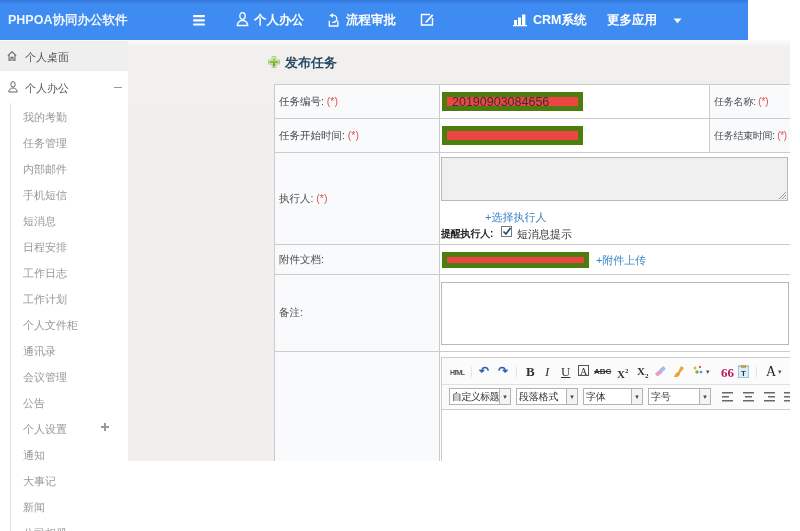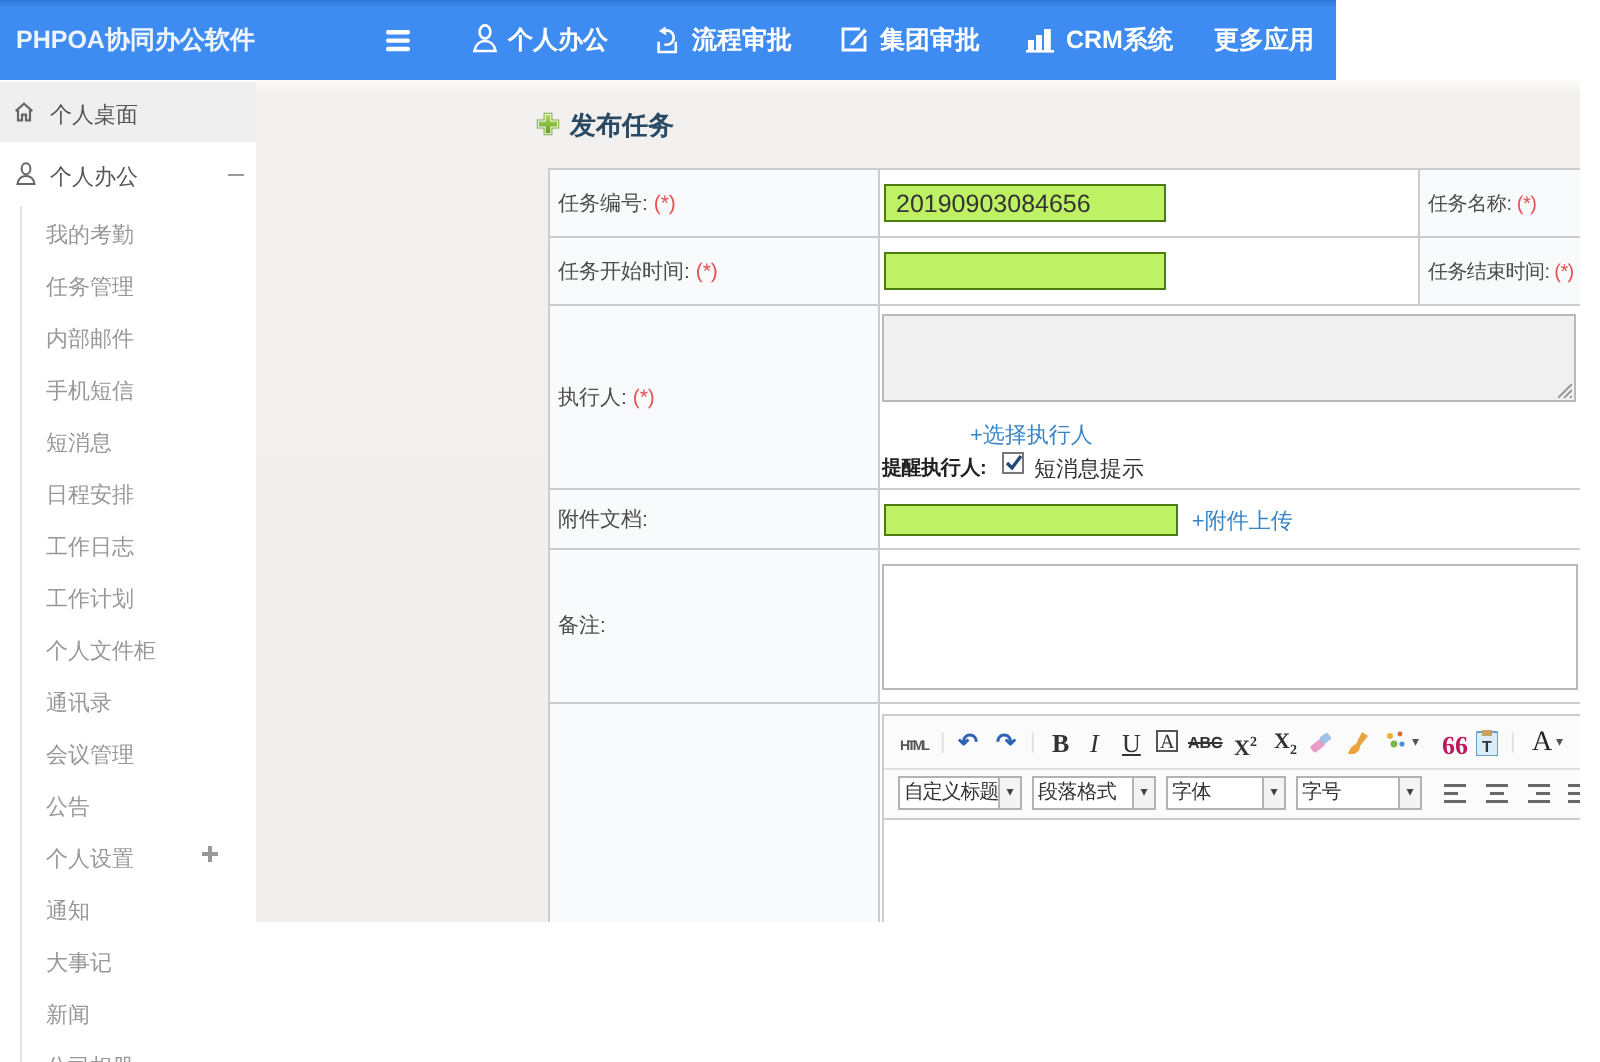--- a/index.html
+++ b/index.html
@@ -1,20 +1,20 @@
 <!DOCTYPE html>
 <html><head>
 <meta charset="utf-8">
 <style>
 * { margin:0; padding:0; box-sizing:border-box; }
 html,body { width:800px; height:531px; overflow:hidden; font-family:"Liberation Sans",sans-serif; background:#fff; }
 #page { position:relative; width:800px; height:531px; overflow:hidden; }
 
 
-#topbar { position:absolute; left:0; top:0; width:668px; height:40px; background:linear-gradient(#3276d8 0px, #3e8bf2 4px, #3e8bf2 100%);padding-left:32px; }
+#topbar { position:absolute; left:0; top:0; width:748px; height:40px; background:linear-gradient(#3276d8 0px, #3e8bf2 4px, #3e8bf2 100%);padding-left:32px; }
 #logo { position:absolute; left:8px; top:0; height:40px; line-height:40px; color:#eef5fe; font-size:12.5px; font-weight:bold; }
 .tmenu { position:absolute; top:0; height:40px; line-height:40px; color:#fff; font-size:12.5px; font-weight:bold; }
 .ticon { position:absolute; top:13px; }
 
 
 #sidebar { position:absolute; left:0; top:40px; width:137px; height:373px; background:#fff; border-right:1px solid #e3e3e3; }
 .srow1 { position:absolute; left:0; top:1px; width:136px; height:30px; background:#efefef; }
 .sitem { position:absolute; left:25px; color:#555; font-size:11px; }
 .ssub { position:absolute; left:23px; color:#989898; font-size:11px; }
 #treeline { position:absolute; left:10px; top:63px; width:1px; height:428px; background:#e4e4e4; }
@@ -22,21 +22,21 @@
 
 #content { position:absolute; left:128px; top:40px; width:662px; height:421px; background:linear-gradient(#fcfbfa 0px, #f1f0ef 8px, #f0efee 100%); overflow:hidden; }
 
 #title { position:absolute; left:157px; top:54px; font-size:13px; font-weight:bold; color:#2a4a63; }
 
 
 #ftable { position:absolute; left:146px; top:44px; width:1020px; border-collapse:collapse; table-layout:fixed; background:#fff; }
 #ftable td { border:1px solid #ccc; font-size:10.5px; color:#4d4d4d; padding:0 0 0 4px; vertical-align:middle; white-space:nowrap; overflow:visible; }
 td.lbl { background:#f9fafc; }
 .red { color:#e25252; }
-.inp { background:#bef264; border:1px solid #4d7c0f; height:19px; font-family:"Liberation Sans",sans-serif; font-size:12.5px; color:#333; padding:0 0 0 5px; }
+.inp { background:#ef4444; border:5px solid #4d7c0f; height:19px; font-family:"Liberation Sans",sans-serif; font-size:12.5px; color:#333; padding:0 0 0 5px; }
 .lnk { color:#3a85c6; font-size:11px; text-decoration:none;margin-left:44px; }
 
 
 #edwrap { position:relative; margin:5px 0 0 1px; width:660px; border:1px solid #ccc; background:#fdfdfd; }
 .tb { position:relative; height:27px; border-bottom:1px solid #e0e0e0; background:#fbfbfb; }
 .tb2 { position:relative; height:24px; background:#fbfbfb; }
 #edbody { height:200px; background:#fff; border-top:1px solid #ccc; }
 .ti { position:absolute; top:0; height:27px; line-height:27px; color:#333; }
 .sel { position:absolute; top:3px; height:17px; border:1px solid #b3b3b3; background:#fff; font-size:10px; letter-spacing:-0.2px; color:#333; line-height:15px; padding-left:2px; white-space:nowrap; overflow:hidden; }
 .selcar { position:absolute; right:0; top:0; width:11px; height:15px; border-left:1px solid #b3b3b3; background:#f3f3f3; text-align:center; font-size:7px; line-height:15px; color:#444; letter-spacing:0; }
@@ -68,21 +68,20 @@
           <path d="M6.8 1.2 L3.4 3.5 L7.2 5.8 Z" fill="#fff" stroke="none"></path>
         </g>
       </svg>
     <div class="tmenu" style="left:346px">流程审批</div>
     <svg class="ticon" style="left:420px;top:12px" width="14" height="15" viewBox="0 0 14 15">
         <g fill="none" stroke="#fff" stroke-width="1.4">
           <path d="M10 2.5 L1.5 2.5 L1.5 13 L12.5 13 L12.5 6"></path>
           <path d="M5.5 9.5 L12 2.2 L13.4 3.6 L7 10.4 L5 10.6 Z" fill="#fff" stroke="none"></path>
         </g>
       </svg>
-    <div class="tmenu" style="left:440px">集团审批</div>
     <svg class="ticon" style="left:513px;top:13px" width="14" height="14" viewBox="0 0 14 14">
         <g fill="#fff">
           <rect x="1" y="7" width="3" height="5"></rect>
           <rect x="5" y="4.5" width="3" height="7.5"></rect>
           <rect x="9" y="1.5" width="3.4" height="10.5"></rect>
           <rect x="0" y="12" width="14" height="1.3"></rect>
         </g>
       </svg>
     <div class="tmenu" style="left:607px">更多应用</div>
     <div class="tmenu" style="left:533px">CRM系统</div>

